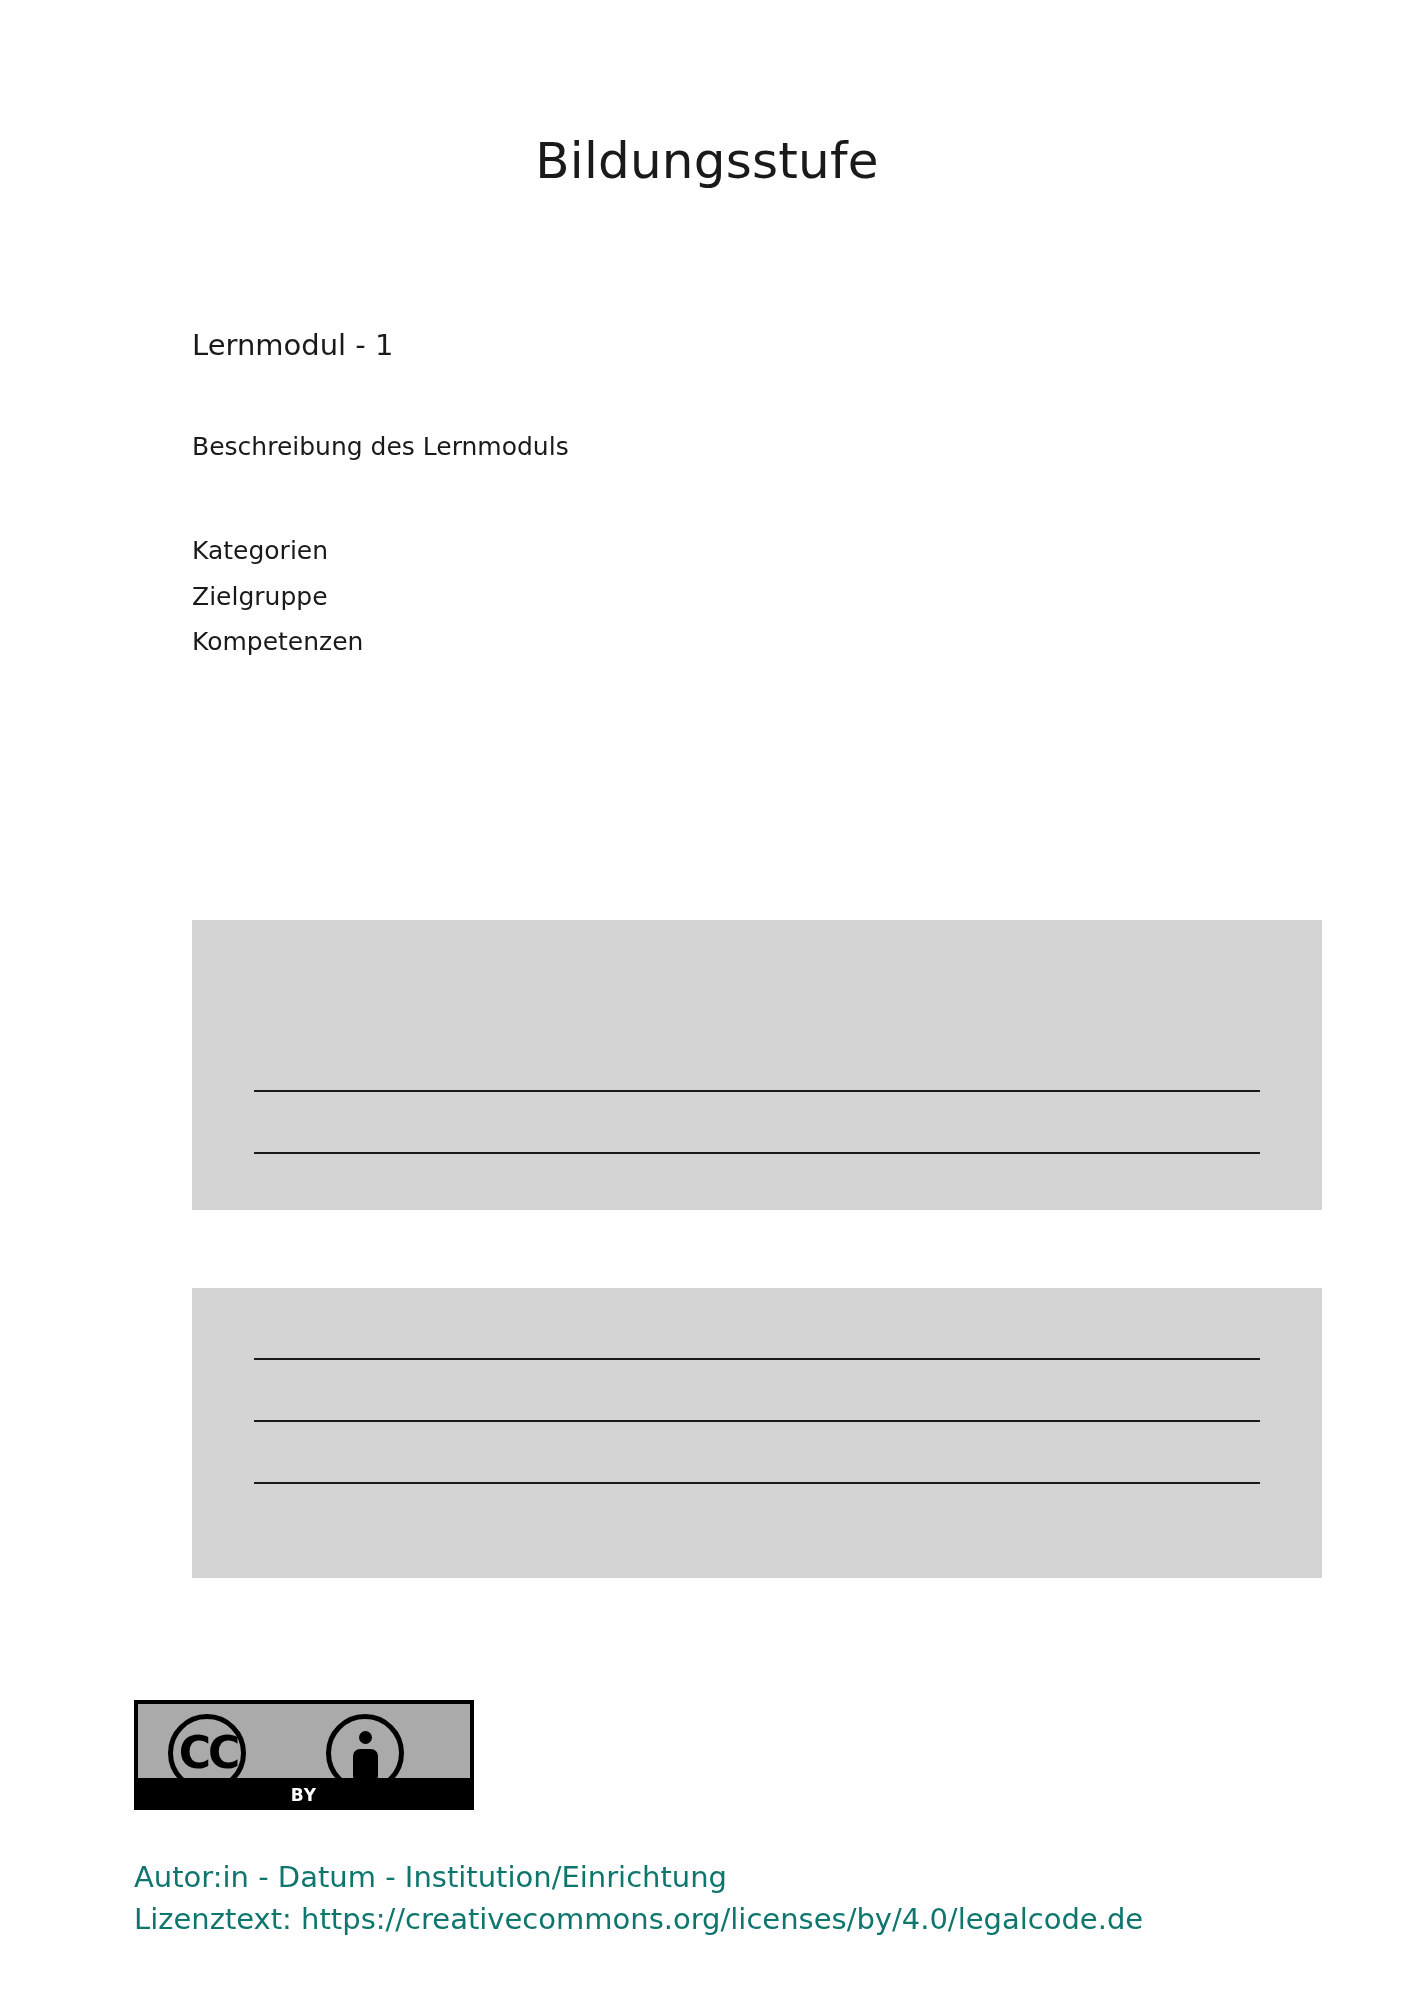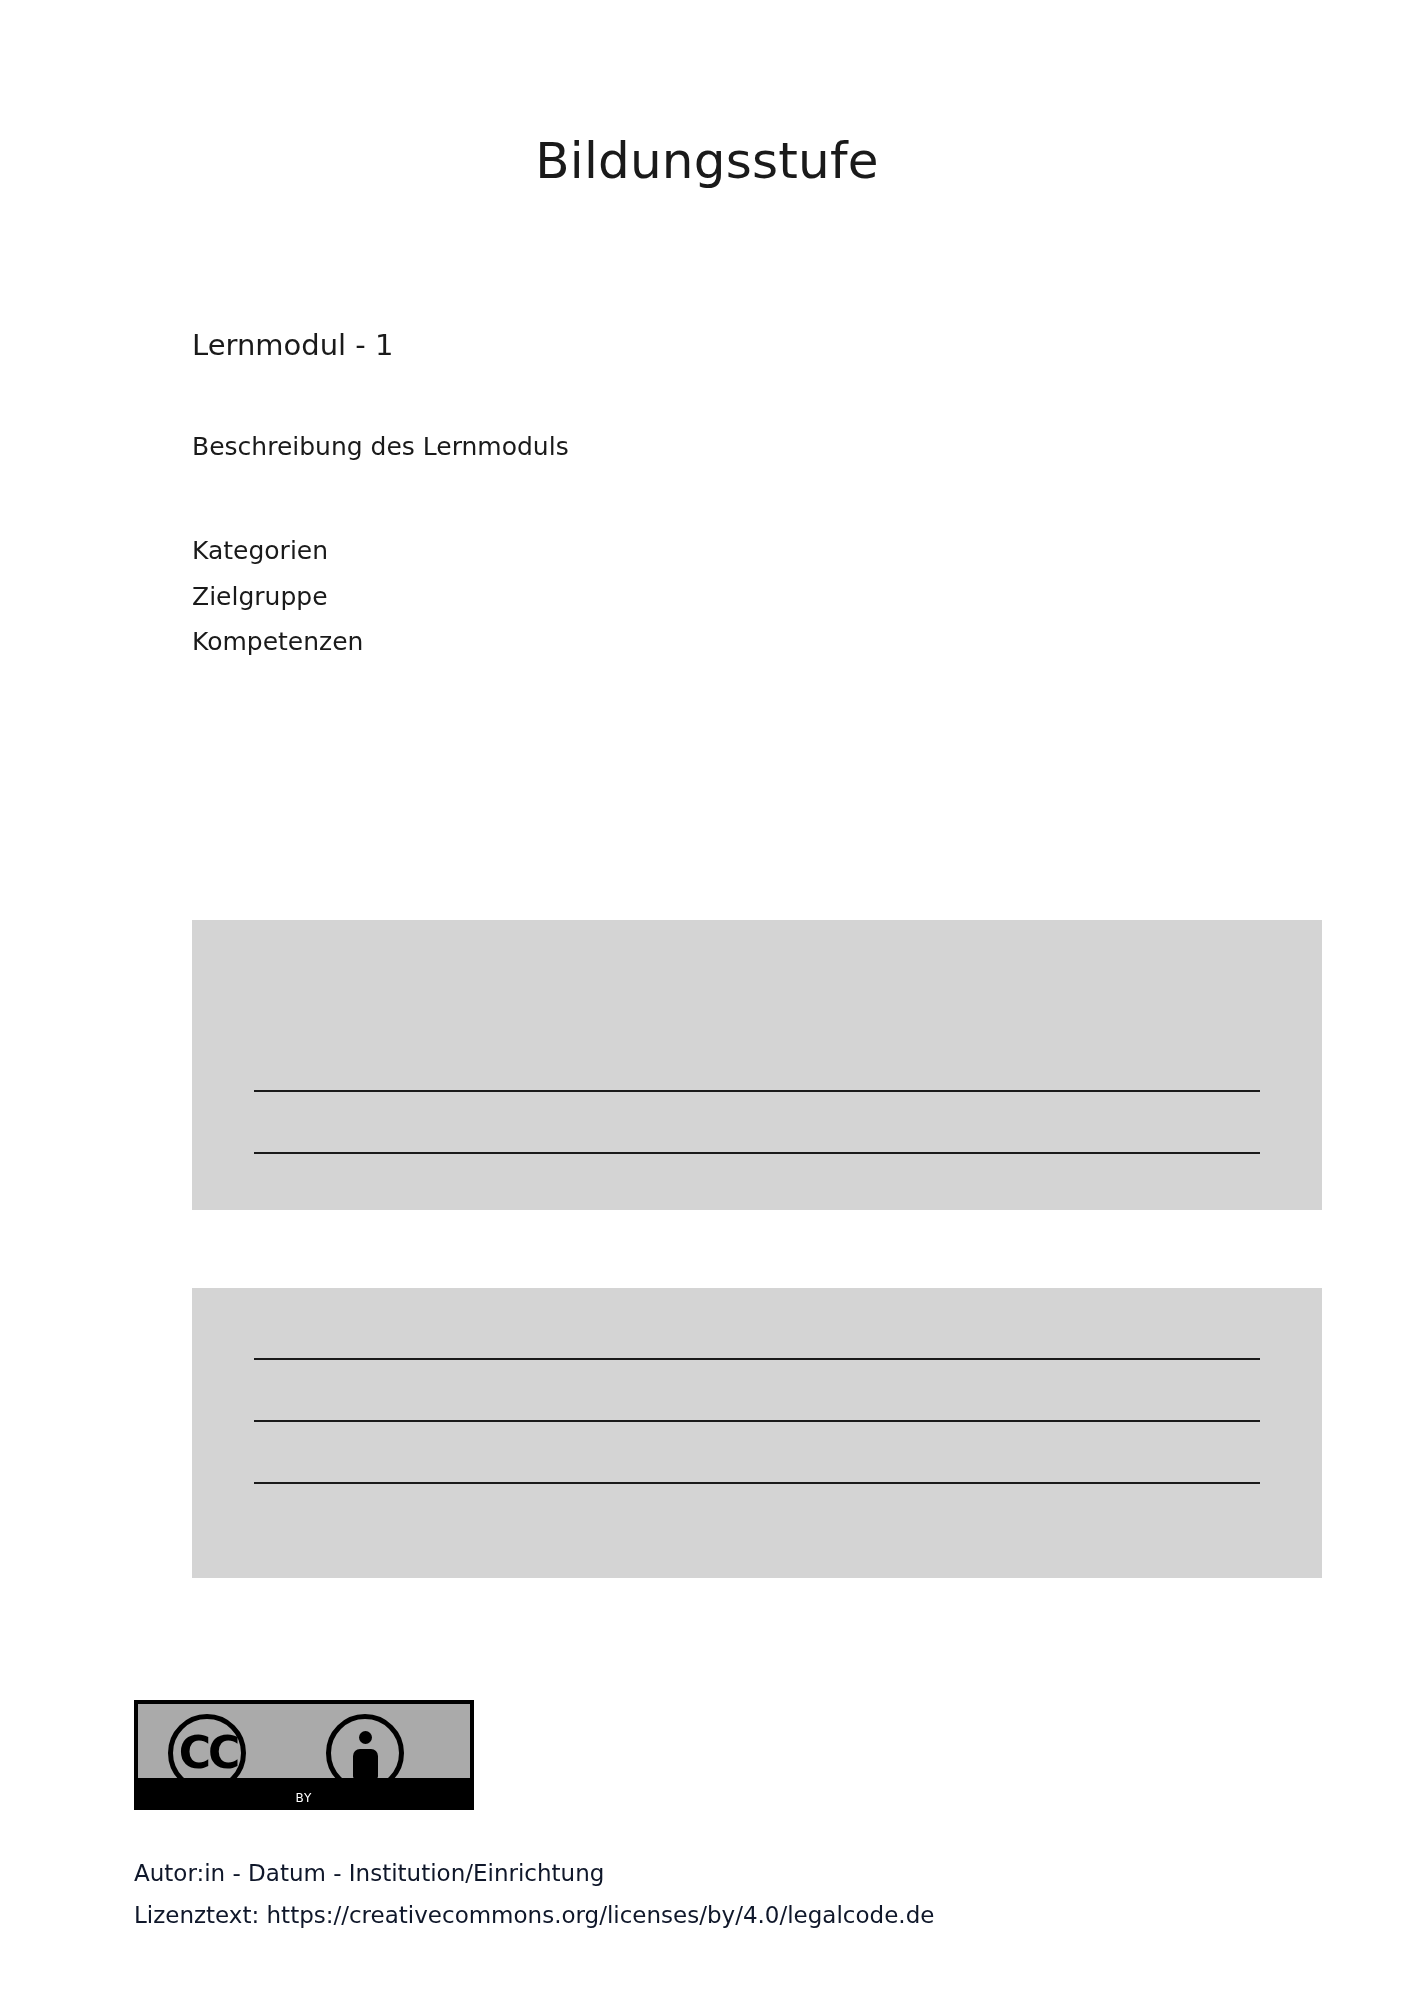--- a/index.html
+++ b/index.html
@@ -105,22 +105,22 @@
     height: 28px;
     background: #000000;
   }
   .cc-by-text {
     position: absolute;
     left: 0;
     right: 0;
     bottom: 1px;
     text-align: center;
     color: #ffffff;
-    font-size: 12px;
-    font-weight: normal;
+    font-size: 17px;
+    font-weight: bold;
     letter-spacing: 1px;
     font-family: "DejaVu Sans", sans-serif;
   }
   .cc-circle {
     position: absolute;
     border-radius: 50%;
     border: 5px solid #000000;
     background: transparent;
     box-sizing: border-box;
   }
@@ -170,22 +170,22 @@
     left: 27px;
     top: 35px;
     width: 25px;
     height: 30px;
     background: #000000;
     border-radius: 7px 7px 3px 3px;
   }
   .footer-text {
     position: absolute;
     left: 134px;
-    font-size: 23px;
-    color: #0f172a;
+    font-size: 29px;
+    color: #0f766e;
     white-space: nowrap;
   }
   #footer-author {
     top: 1860px;
   }
   #footer-link {
     top: 1902px;
   }
 </style>
 </head>

